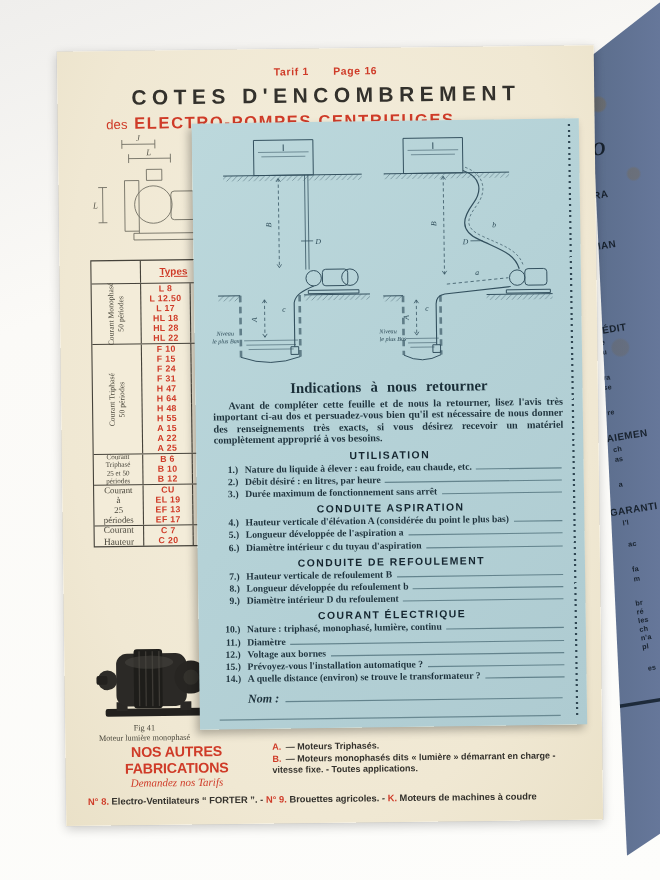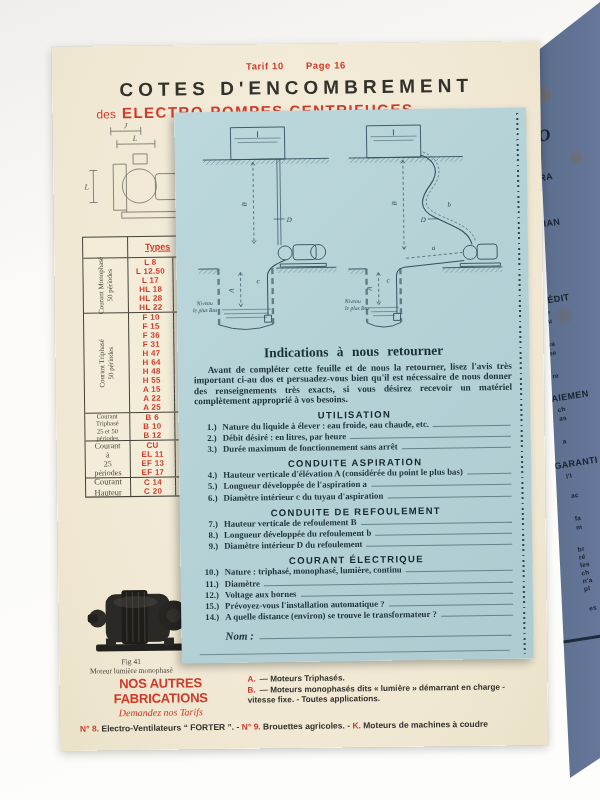--- a/index.html
+++ b/index.html
@@ -138,21 +138,21 @@
       <div class="cl" style="top:450px;left:12px">ch</div>
       <div class="cl" style="top:458px;left:12px">n'a</div>
       <div class="cl" style="top:466px;left:12px">pl</div>
       <div class="cl" style="top:486px;left:14px">es</div>
     </div>
     <div id="cover-rule"></div>
   </div>
 
   <div id="page">
     <div id="tarif-line" class="red">
-      <span>Tarif 10</span><span class="sep"></span><span>Page 16</span>
+      <span>Tarif 1</span><span class="sep"></span><span>Page 16</span>
     </div>
     <div id="page-title">COTES D'ENCOMBREMENT</div>
     <div id="page-subtitle" class="red">
       <span class="des">des</span><span class="main">ELECTRO-POMPES CENTRIFUGES</span>
     </div>
 
     <svg id="dim-diagram" width="150" height="118" viewBox="0 0 150 118">
       <g stroke="#6f6d62" stroke-width=".8" fill="none">
         <line x1="30" y1="9" x2="60" y2="9"></line>
           <line x1="30" y1="5" x2="30" y2="13"></line>
@@ -222,21 +222,21 @@
         <div class="t-rows" style="line-height:11px">
           <div class="trow">
               <span class="tval">F 10</span>
               <span class="tnum">1</span>
             </div>
           <div class="trow">
               <span class="tval">F 15</span>
               <span class="tnum">1</span>
             </div>
           <div class="trow">
-              <span class="tval">F 36</span>
+              <span class="tval">F 24</span>
               <span class="tnum">1</span>
             </div>
           <div class="trow">
               <span class="tval">F 31</span>
               <span class="tnum">1</span>
             </div>
           <div class="trow">
               <span class="tval">H 47</span>
               <span class="tnum">1</span>
             </div>
@@ -300,21 +300,21 @@
             <span>25</span><br>
             <span>périodes</span>
           </div>
         </div>
         <div class="t-rows" style="line-height:11.4px">
           <div class="trow">
               <span class="tval">CU</span>
               <span class="tnum">1</span>
             </div>
           <div class="trow">
-              <span class="tval">EL 11</span>
+              <span class="tval">EL 19</span>
               <span class="tnum">1</span>
             </div>
           <div class="trow">
               <span class="tval">EF 13</span>
               <span class="tnum">1</span>
             </div>
           <div class="trow">
               <span class="tval">EF 17</span>
               <span class="tnum">1</span>
             </div>
@@ -323,21 +323,21 @@
 
       <div class="t-group">
         <div class="t-gcol">
           <div class="hor" style="font-size:8.5px;line-height:11px">
             <span>Courant</span><br>
             <span>Hauteur</span>
           </div>
         </div>
         <div class="t-rows" style="line-height:13px">
           <div class="trow">
-              <span class="tval">C 14</span>
+              <span class="tval">C 7</span>
               <span class="tnum">1</span>
             </div>
           <div class="trow">
               <span class="tval">C 20</span>
               <span class="tnum">1</span>
             </div>
         </div>
       </div>
     </div>
 

